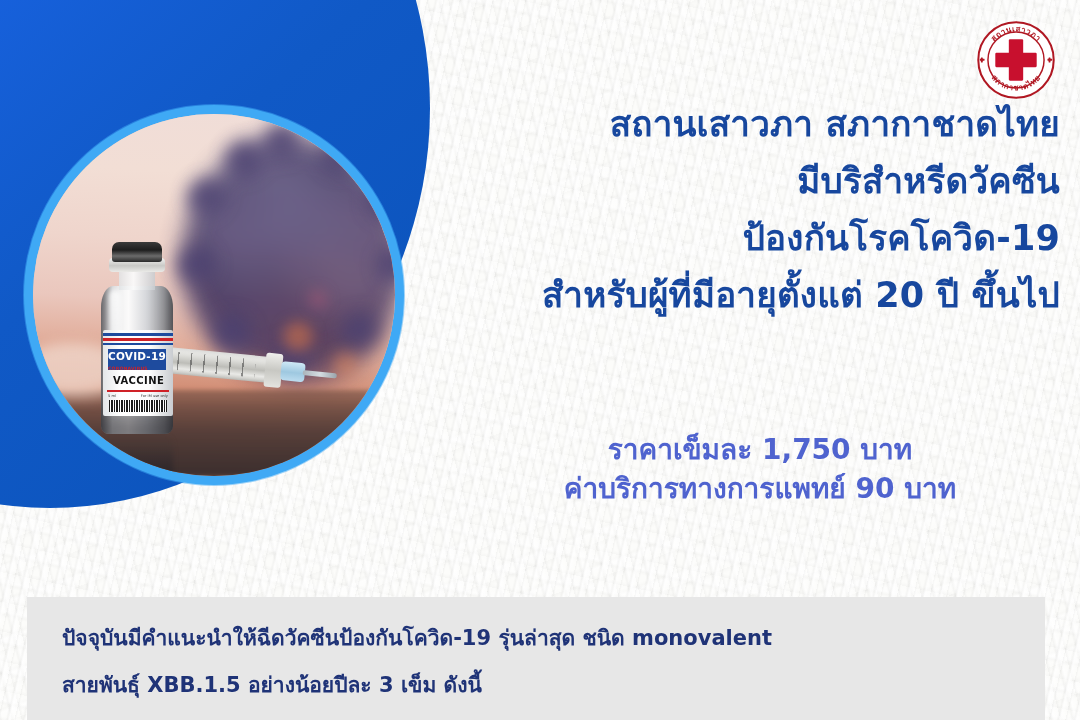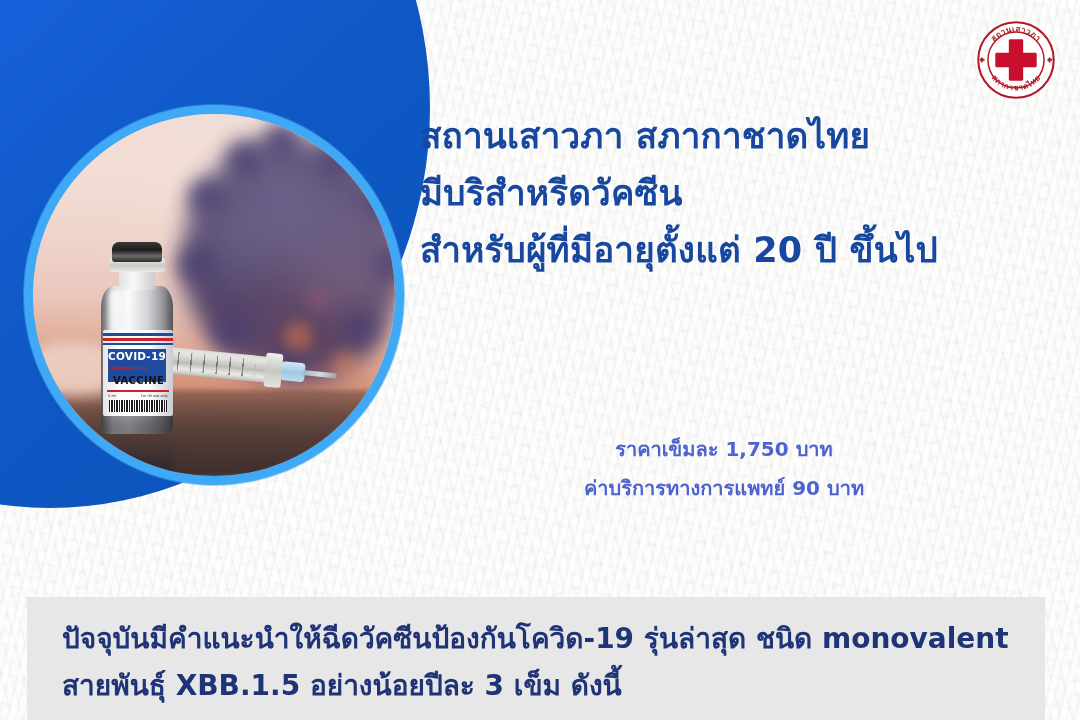--- a/index.html
+++ b/index.html
@@ -251,21 +251,21 @@
     overflow: hidden;
   }
   .lbl-stripe-b { position:absolute; left:0; right:0; top:3px; height:3px; background:#1e4b9e; }
   .lbl-stripe-r { position:absolute; left:0; right:0; top:8px; height:3px; background:#cf2127; }
   .lbl-stripe-b2{ position:absolute; left:0; right:0; top:13px; height:2px; background:#1e4b9e; }
   .lbl-covid {
     position: absolute;
     left: 5px;
     top: 19px;
     width: 58px;
-    height: 33px;
+    height: 21px;
     background: #1e4b9e;
     color: #fff;
     font-family: "DejaVu Sans", "Liberation Sans", sans-serif;
     font-weight: 700;
     font-size: 10.5px;
     letter-spacing: 0.2px;
     line-height: 15px;
     text-align: center;
   }
   .lbl-corona {
@@ -338,41 +338,40 @@
     width: 92px;
     height: 92px;
   }
 
   
   .headline {
     position: absolute;
     left: 420px;
     top: 96px;
     width: 640px;
-    text-align: left;
+    text-align: right;
     color: #17479e;
     font-family: "DejaVu Sans", "Liberation Sans", sans-serif;
     font-weight: 700;
     font-size: 35px;
     line-height: 57px;
     letter-spacing: 0.2px;
-    margin-top: 12px;
   }
   .headline .hl-line { display: block; white-space: nowrap; }
 
   .prices {
     position: absolute;
-    left: 404px;
+    left: 440px;
     top: 430px;
     width: 640px;
     text-align: center;
     color: #4f63cf;
     font-family: "DejaVu Sans", "Liberation Sans", sans-serif;
     font-weight: 700;
-    font-size: 20px;
+    font-size: 28px;
     line-height: 39px;
   }
   .prices .price-line { display: block; white-space: nowrap; }
 
   
   .note-banner {
     position: absolute;
     left: 27px;
     top: 597px;
     width: 1018px;
@@ -380,21 +379,21 @@
     background: #e7e7e7;
   }
   .note-text {
     position: absolute;
     left: 35px;
     top: 18px;
     width: 950px;
     color: #1f3377;
     font-family: "DejaVu Sans", "Liberation Sans", sans-serif;
     font-weight: 700;
-    font-size: 28px;
+    font-size: 21px;
     line-height: 47px;
   }
   .note-text .note-line { display: block; white-space: nowrap; }
 </style>
 </head>
 <body>
 
 <div class="poster">
 
   <div class="paper-texture"></div>
@@ -482,20 +481,21 @@
       </text>
       <text font-family="'DejaVu Sans','Liberation Sans',sans-serif" font-size="8.4" font-weight="700" fill="#B01722" letter-spacing="0.6">
         <textPath href="#arcBot" startOffset="50%" text-anchor="middle">สภากาชาดไทย</textPath>
       </text>
     </svg>
   </div>
 
   <div class="headline">
     <span class="hl-line">สถานเสาวภา สภากาชาดไทย</span>
     <span class="hl-line">มีบริสำหรีดวัคซีน</span>
+    <span class="hl-line">ป้องกันโรคโควิด-19</span>
     <span class="hl-line">สำหรับผู้ที่มีอายุตั้งแต่ 20 ปี ขึ้นไป</span>
   </div>
 
   <div class="prices">
     <span class="price-line">ราคาเข็มละ 1,750 บาท</span>
     <span class="price-line">ค่าบริการทางการแพทย์ 90 บาท</span>
   </div>
 
   <div class="note-banner">
     <div class="note-text">

